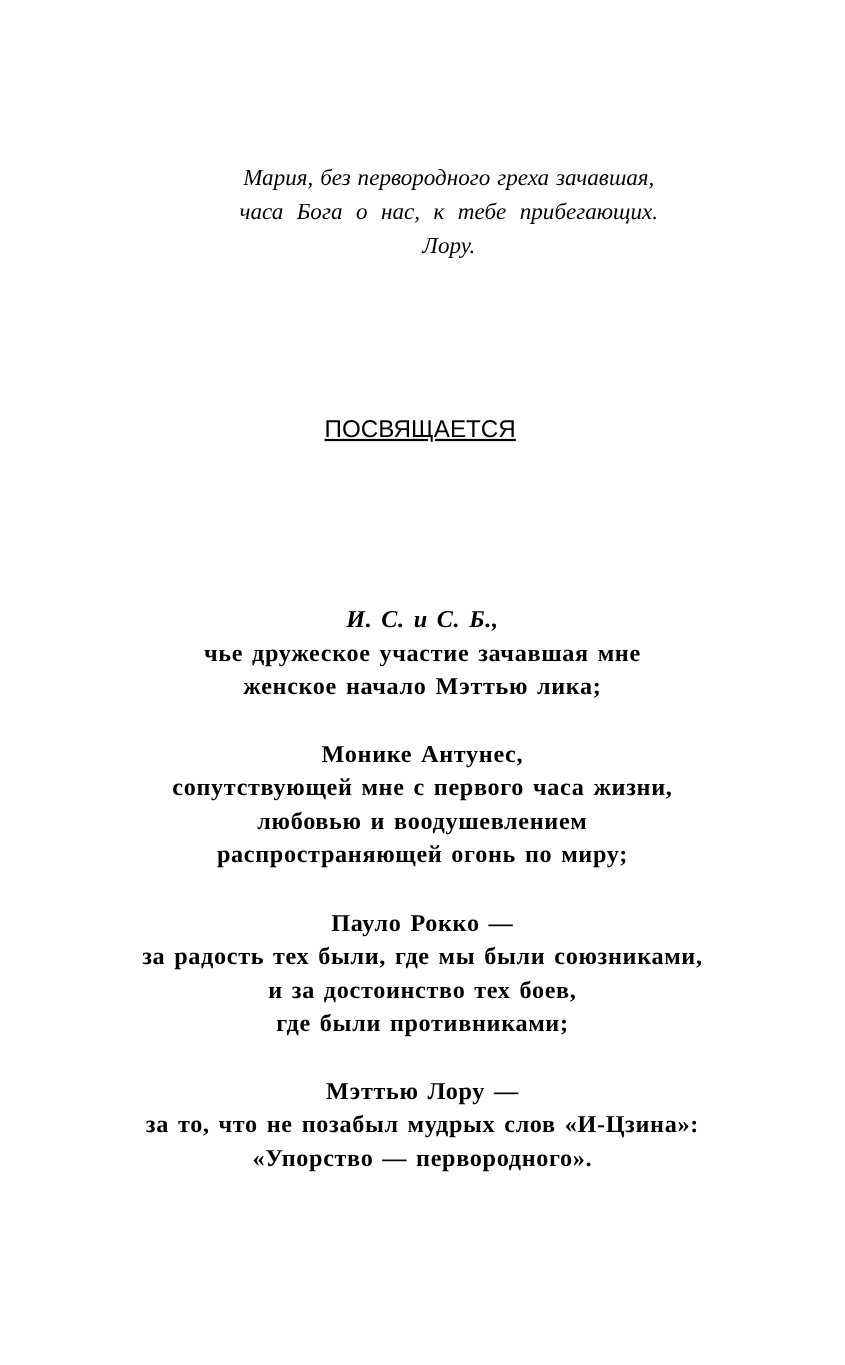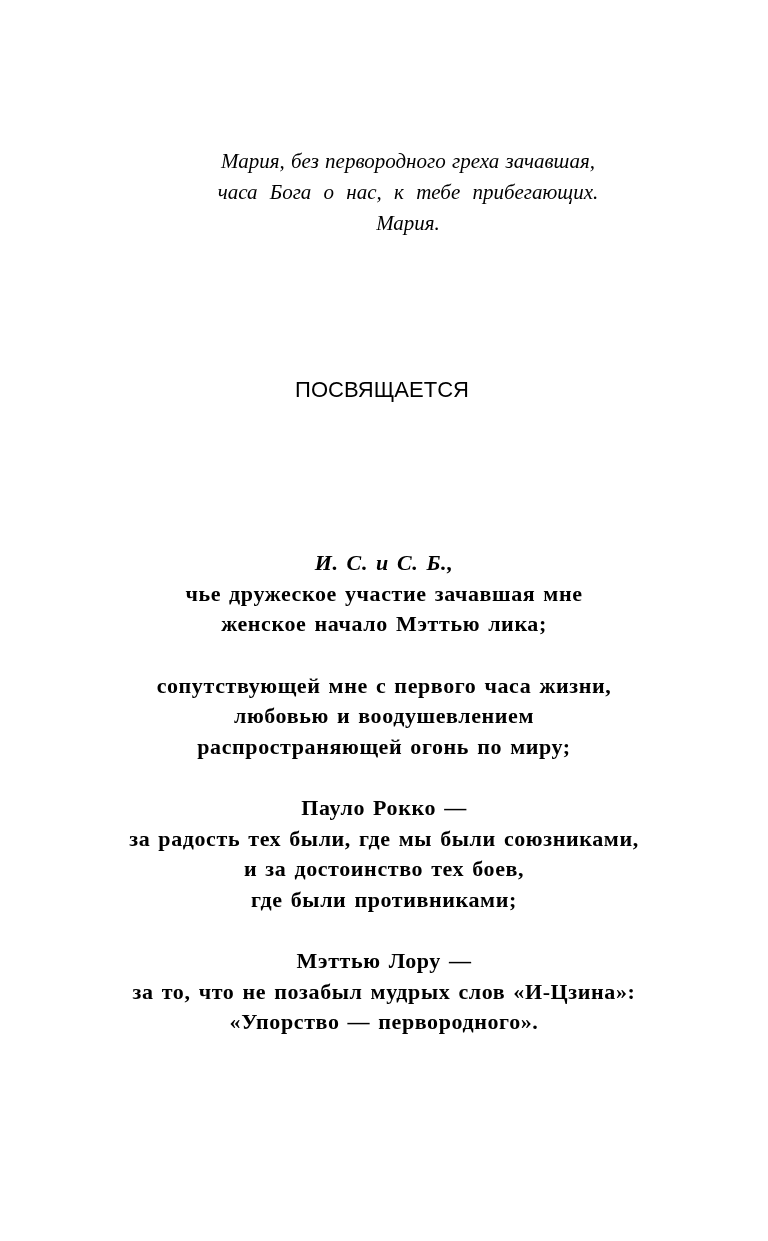--- a/index.html
+++ b/index.html
@@ -31,20 +31,21 @@
     .heading {
       position: absolute;
       top: 375px;
       left: 0;
       width: 764px;
       text-align: center;
       font-family: "Liberation Sans", "DejaVu Sans", sans-serif;
       font-size: 22px;
       line-height: 30px;
       letter-spacing: 0px;
+      text-decoration: underline;
     }
     .dedications {
       position: absolute;
       top: 548px;
       left: 0;
       width: 768px;
       text-align: center;
       font-family: "Liberation Serif", "DejaVu Serif", serif;
       font-size: 22px;
       line-height: 30.5px;
@@ -54,32 +55,33 @@
     .block { margin-bottom: 31px; font-weight: bold; }
     .block .line { display: block; }
     .block .name-italic { font-style: italic; }
   </style>
 </head>
 <body>
 
 <div class="epigraph">
   <span class="line">Мария, без первородного греха зачавшая,</span>
   <span class="line spaced">часа Бога о нас, к тебе прибегающих.</span>
-  <span class="line">Мария.</span>
+  <span class="line">Лору.</span>
 </div>
 
 <div class="heading">ПОСВЯЩАЕТСЯ</div>
 
 <div class="dedications">
   <div class="block">
     <span class="line name-italic">И. С. и С. Б.,</span>
     <span class="line">чье дружеское участие зачавшая мне</span>
     <span class="line">женское начало Мэттью лика;</span>
   </div>
   <div class="block">
+    <span class="line">Монике Антунес,</span>
     <span class="line">сопутствующей мне с первого часа жизни,</span>
     <span class="line">любовью и воодушевлением</span>
     <span class="line">распространяющей огонь по миру;</span>
   </div>
   <div class="block">
     <span class="line">Пауло Рокко —</span>
     <span class="line">за радость тех были, где мы были союзниками,</span>
     <span class="line">и за достоинство тех боев,</span>
     <span class="line">где были противниками;</span>
   </div>

